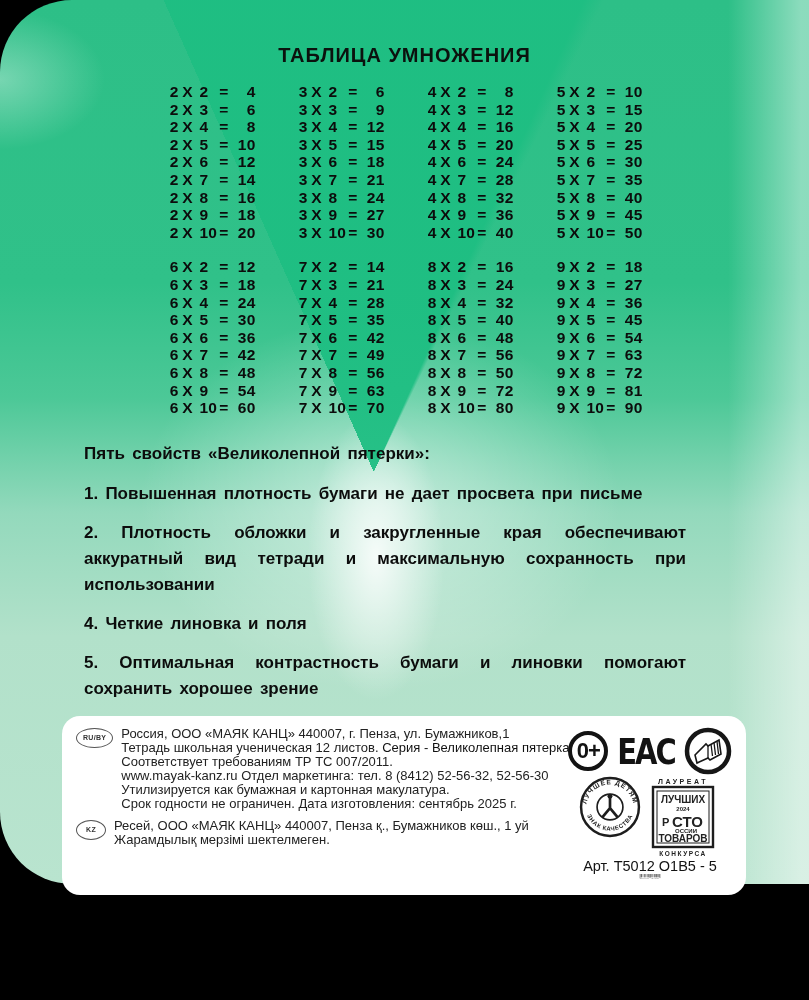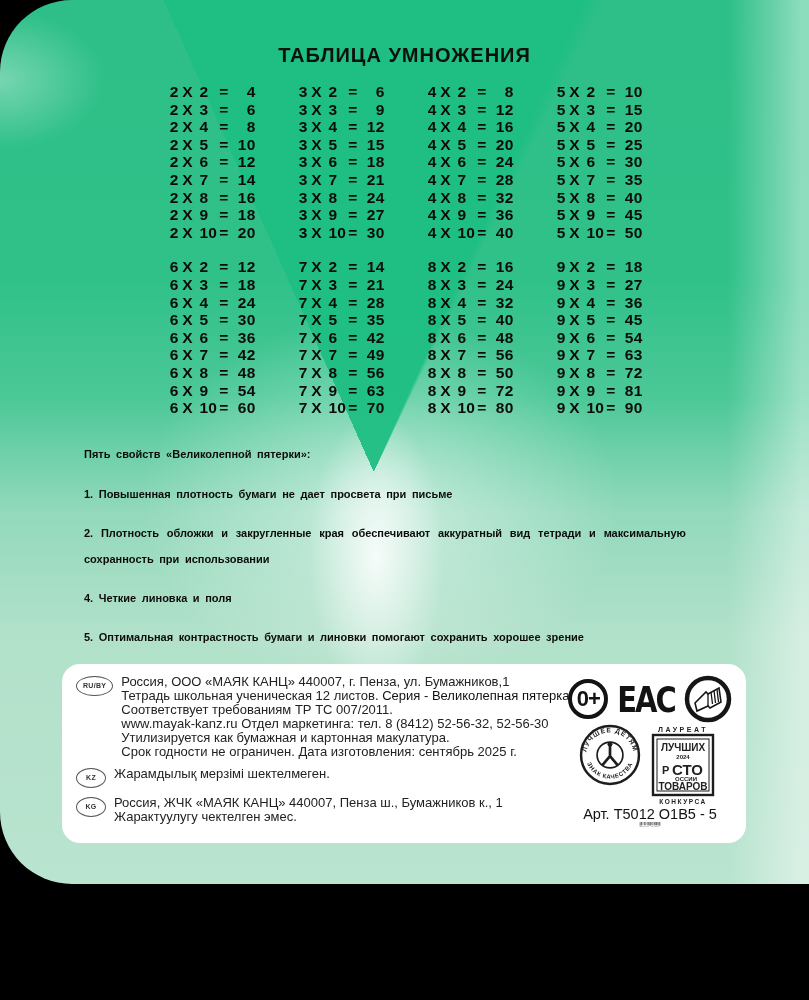--- a/index.html
+++ b/index.html
@@ -35,21 +35,21 @@
     display:grid;grid-template-columns:12px 18px 21px 13px 25px;
     align-items:baseline;height:17.6px;
     font-size:15.5px;font-weight:700;letter-spacing:.2px;white-space:nowrap;
   }
   .mult-row .ca{text-align:right;}
   .mult-row .cx{text-align:center;}
   .mult-row .cb{text-align:left;padding-left:3px;}
   .mult-row .ce{text-align:center;}
   .mult-row .cr{text-align:right;}
   
-  .props{margin:24px 0 0 84px;width:602px;font-size:11px;line-height:26px;font-weight:700;word-spacing:2.5px;color:#0c0c0c;}
+  .props{margin:24px 0 0 84px;width:602px;font-size:17px;line-height:26px;font-weight:700;word-spacing:2.5px;color:#0c0c0c;}
   .props-heading{margin:0 0 14px 0;}
   .prop-item{margin:0 0 13px 0;text-align:justify;}
   
   .info-box{
     margin:14px 0 0 62px;width:684px;height:179px;box-sizing:border-box;
     background:#fff;border-radius:18px;
     padding:11px 8px 16px 14px;
     display:flex;gap:6px;
     font-size:13px;line-height:14px;color:#222;
   }
@@ -632,28 +632,22 @@
             <div class="info-line">Тетрадь школьная ученическая 12 листов. <b>Серия - Великолепная пятерка</b>.</div>
             <div class="info-line">Соответствует требованиям ТР ТС 007/2011.</div>
             <div class="info-line">www.mayak-kanz.ru Отдел маркетинга: тел. 8 (8412) 52-56-32, 52-56-30</div>
             <div class="info-line">Утилизируется как бумажная и картонная макулатура.</div>
             <div class="info-line">Срок годности не ограничен. Дата изготовления: сентябрь 2025 г.</div>
           </div>
         </div>
         <div class="info-entry">
           <span class="badge">KZ</span>
           <div class="info-lines">
+            <div class="info-line">Ресей, ООО «МАЯК КАНЦ» 440007, Пенза  қ., Бумажников көш., 1 уй</div>
             <div class="info-line">Жарамдылық мерзімі шектелмеген.</div>
-          </div>
-        </div>
-        <div class="info-entry">
-          <span class="badge">KG</span>
-          <div class="info-lines">
-            <div class="info-line">Россия, ЖЧК «МАЯК КАНЦ» 440007, Пенза  ш., Бумажников к., 1</div>
-            <div class="info-line">Жарактуулугу чектелген эмес.</div>
           </div>
         </div>
       </div>
 
     <div class="info-right">
       <div class="icons-row">
         <div class="age-mark">
           <span>0+</span>
         </div>
         <div class="eac-mark">ЕАС</div>

